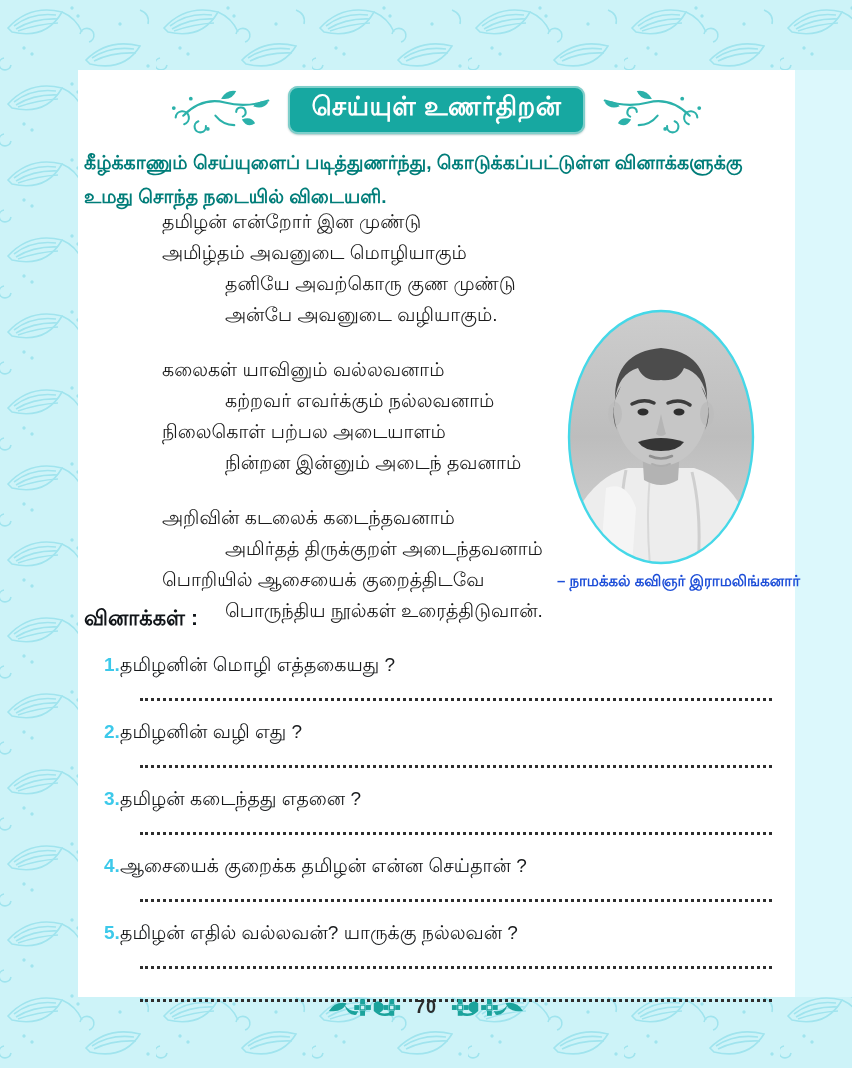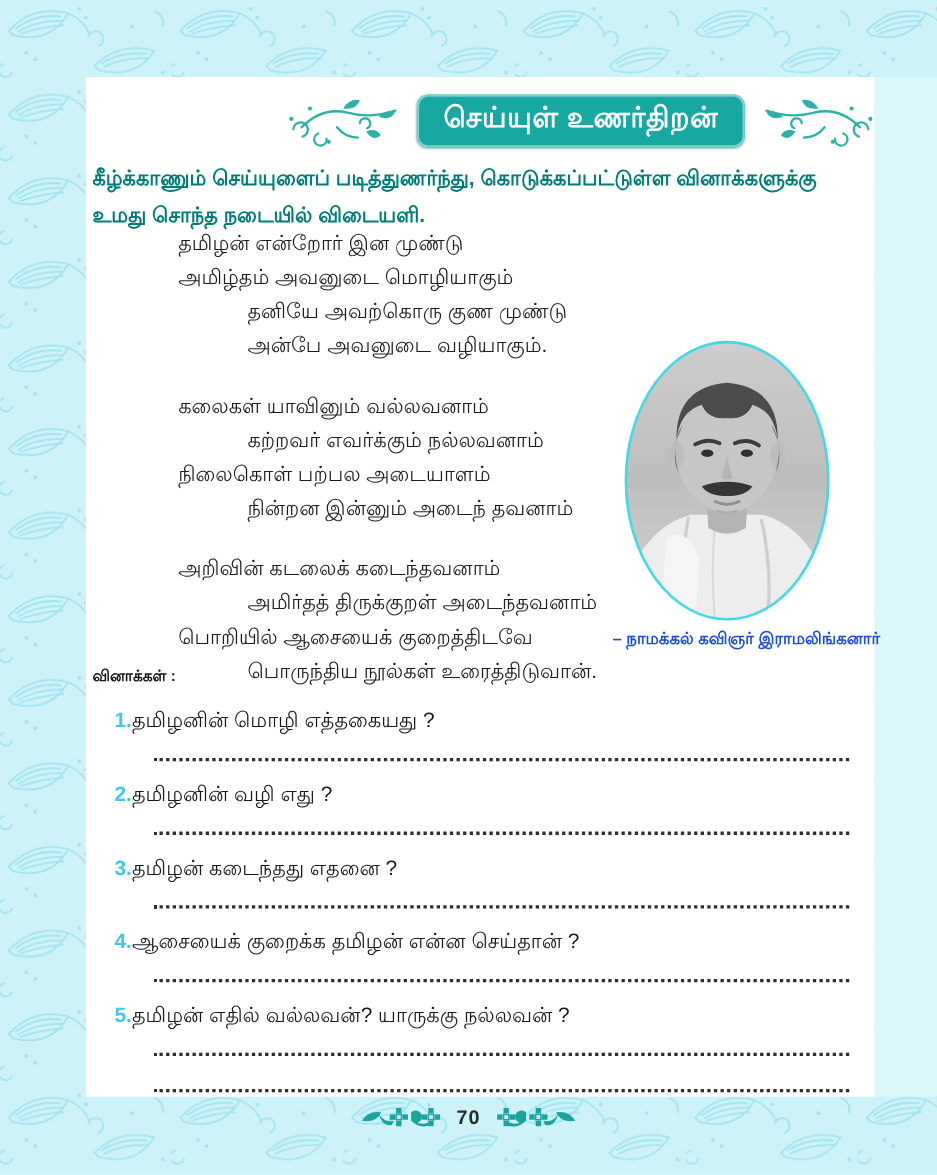--- a/index.html
+++ b/index.html
@@ -10,21 +10,21 @@
     font-family:"Liberation Sans", sans-serif;
   }
   .border-pattern { position:absolute; left:0; top:0; width:852px; height:1068px; }
   .content {
     position:absolute; left:78px; top:70px; width:717px; height:927px;
     background:#ffffff;
   }
   
   .banner-row {
     position:absolute; left:78px; top:84px; width:717px; height:52px;
-    display:flex; align-items:center; justify-content:flex-end; gap:14px;
+    display:flex; align-items:center; justify-content:center; gap:14px;
   }
   .flourish { width:104px; height:48px; flex:0 0 auto; }
   .flourish.right { transform:scaleX(-1); }
   .title-banner {
     background:#17a8a1; color:#ffffff; font-weight:bold; font-size:26px;
     padding:5px 24px 9px 24px; border-radius:10px; letter-spacing:.5px;
     box-shadow: inset 0 0 0 2px rgba(255,255,255,.45), 0 1px 2px rgba(0,90,85,.35);
     white-space:nowrap;
   }
   
@@ -39,34 +39,34 @@
   .stanza .pl.indent { padding-left:63px; }
   
   .photo-wrap { position:absolute; left:566px; top:308px; width:190px; height:258px; }
   
   .attribution {
     position:absolute; right:52px; top:572px; width:420px; text-align:right;
     color:#1d4ed8; font-weight:bold; font-size:15px;
   }
   
   .questions { position:absolute; left:84px; top:606px; width:690px; }
-  .q-heading { color:#101418; font-weight:bold; font-size:14px; margin-bottom:20px; }
+  .q-heading { color:#101418; font-weight:bold; font-size:21px; margin-bottom:20px; }
   .q-item { margin-bottom:0; }
   .q-row { display:flex; font-size:19px; color:#17191b; line-height:24px; }
   .q-num { color:#3cc9ea; font-weight:bold; width:36px; flex:0 0 auto; text-align:left; padding-left:20px;}
   .q-text { flex:1; }
   .dotline {
     height:0; border-bottom:3px dotted #2e2e2e;
     margin:21px 2px 19px 56px;
   }
   .dotline.second { margin-top:30px; }
   
   .footer-row {
     position:absolute; left:0; top:997px; width:852px; height:30px;
-    display:flex; align-items:flex-end; justify-content:center; gap:12px;
+    display:flex; align-items:flex-start; justify-content:center; gap:12px;
   }
   .page-num { font-size:18px; color:#2b2b2b; font-weight:bold; letter-spacing:1px; }
   .orn { width:76px; height:22px; }
   .orn.right { transform:scaleX(-1); }
 </style>
 </head>
 <body>
 
 <div class="page">
 

